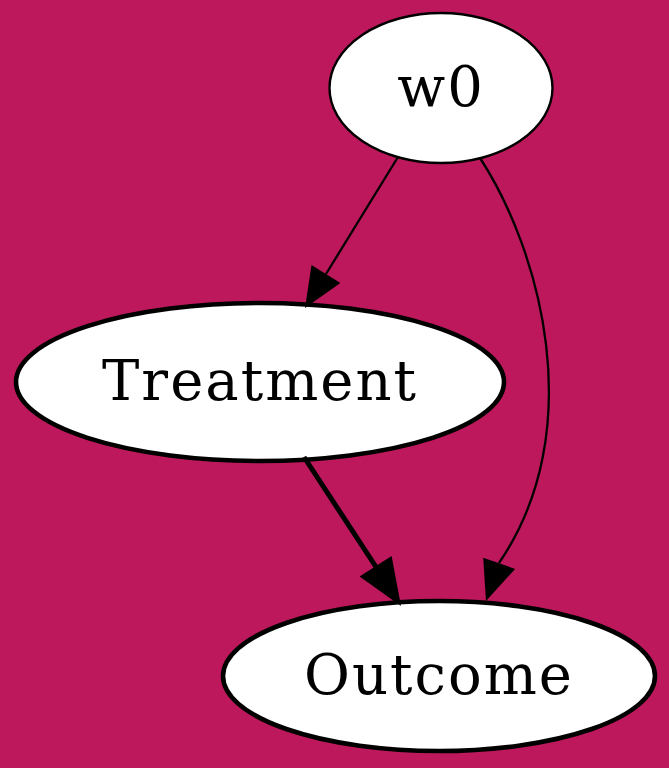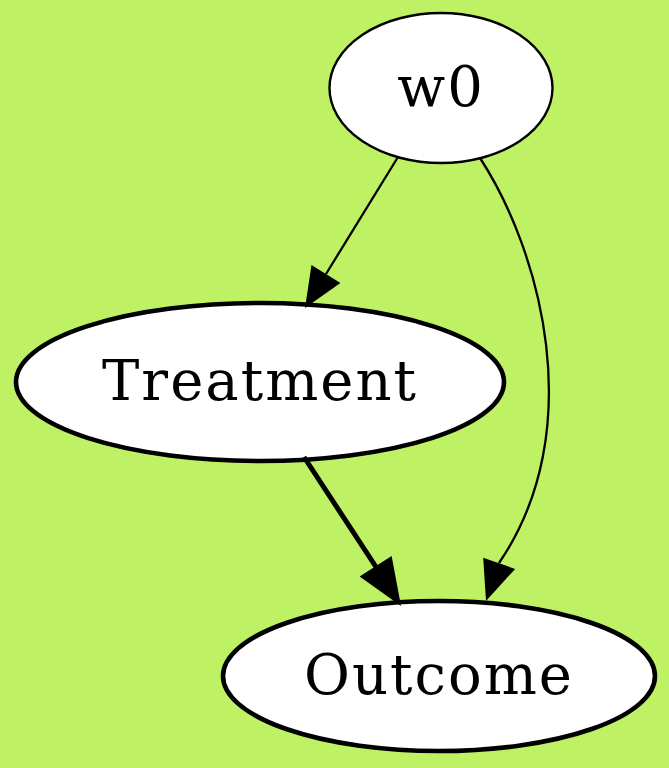--- a/index.html
+++ b/index.html
@@ -6,21 +6,21 @@
     margin: 0;
     padding: 0;
     background: #ffffff;
     width: 669px;
     height: 768px;
     overflow: hidden;
   }
   .canvas-wrap {
     width: 669px;
     height: 768px;
-    background: #bef264;
+    background: #be185d;
   }
   svg { display: block; }
   .node-ellipse {
     fill: #ffffff;
     stroke: #000000;
   }
   .node-ellipse.normal { stroke-width: 2.4px; }
   .node-ellipse.bold   { stroke-width: 4.6px; }
   .edge-shaft {
     fill: none;

